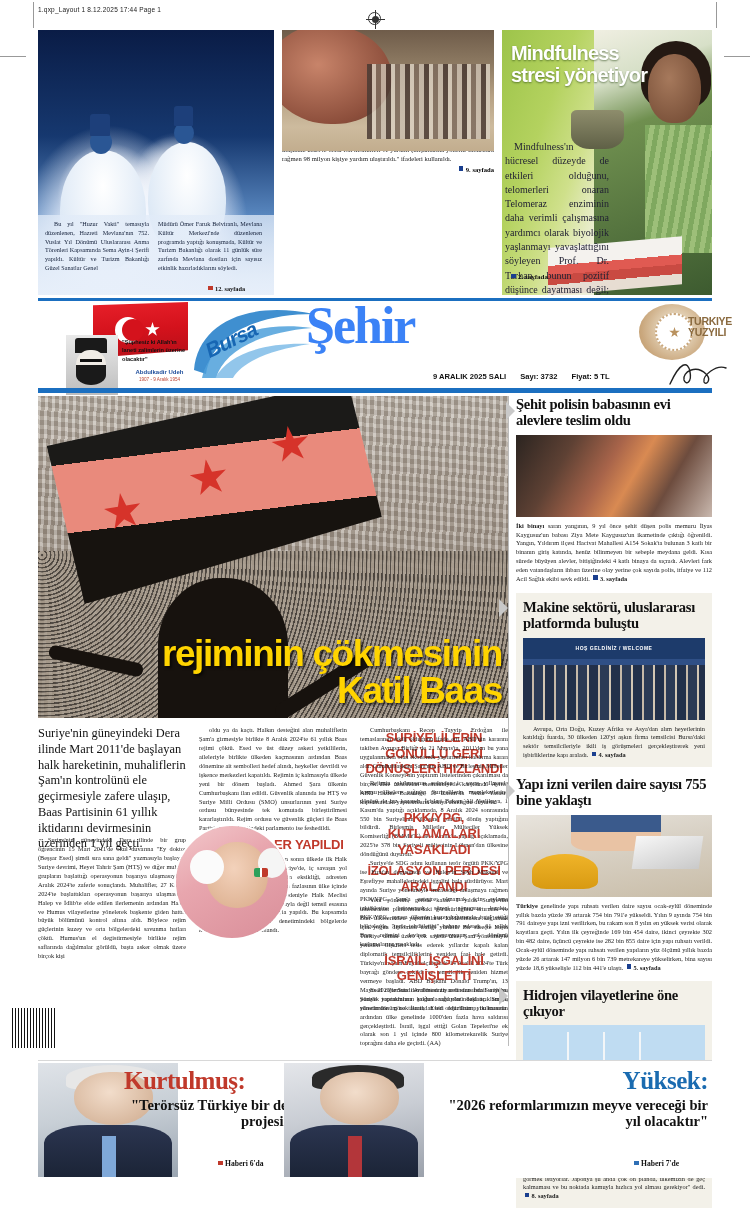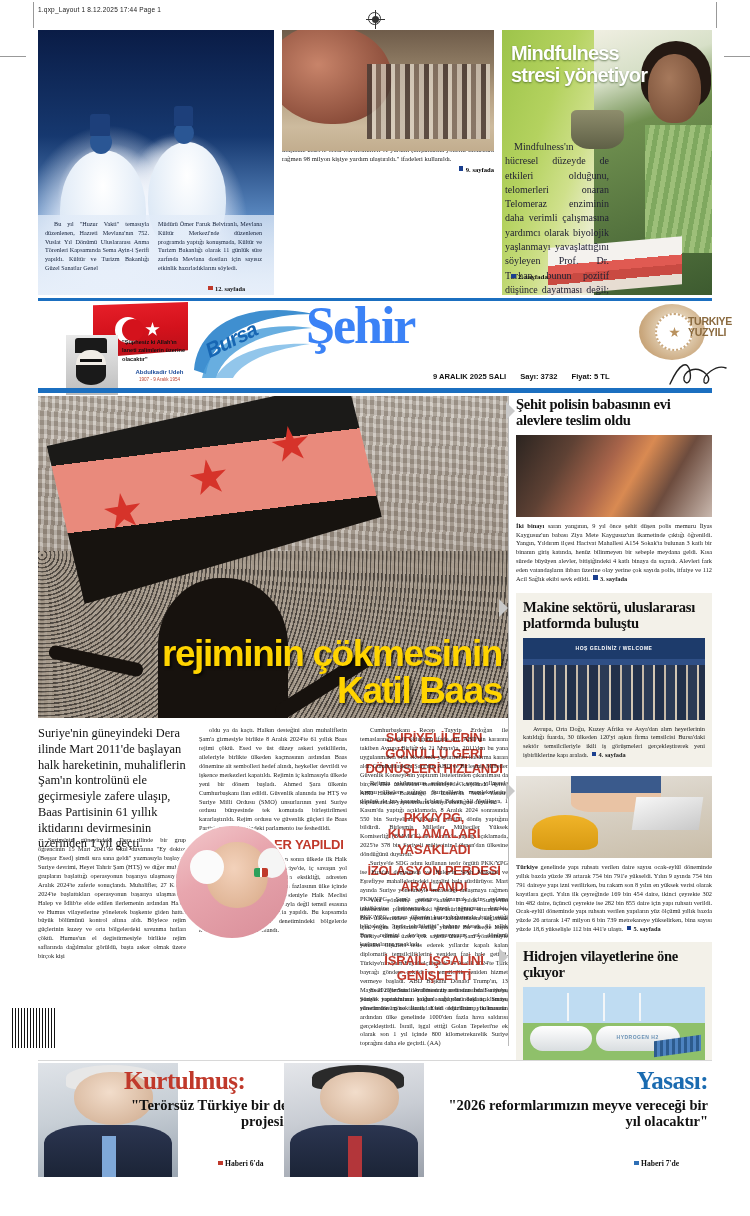--- a/index.html
+++ b/index.html
@@ -356,20 +356,21 @@
       <div class="men"></div>
     </div>
     <div class="r-body" style="text-indent:10px;">
       <span>Avrupa, Orta Doğu, Kuzey Afrika ve Asya'dan alım heyetlerinin katıldığı fuarda, 30 ülkeden 120'yi aşkın firma temsilcisi Bursa'daki sektör temsilcileriyle ikili iş görüşmeleri gerçekleştirerek yeni işbirliklerine kapı araladı.</span>
       <span style="white-space:nowrap;">&nbsp;<span class="sq dark"></span><b>4. sayfada</b></span>
     </div>
   </div>
 
   <div style="position:relative;margin-top:9px;">
     <div class="arrow" style="top:6px;"></div>
+    <div class="r-title">Yapı izni verilen daire sayısı 755 bine yaklaştı</div>
     <div class="r-photo p-constr">
       <div class="arms"></div>
         <div class="helm"></div>
         <div class="lap"></div>
     </div>
     <div class="r-body">
       <b>Türkiye</b><span> genelinde yapı ruhsatı verilen daire sayısı ocak-eylül döneminde yıllık bazda yüzde 39 artarak 754 bin 791'e yükseldi. Yılın 9 ayında 754 bin 791 daireye yapı izni verilirken, bu rakam son 8 yılın en yüksek verisi olarak kayıtlara geçti. Yılın ilk çeyreğinde 169 bin 454 daire, ikinci çeyrekte 302 bin 482 daire, üçüncü çeyrekte ise 282 bin 855 daire için yapı ruhsatı verildi. Ocak-eylül döneminde yapı ruhsatı verilen yapıların yüz ölçümü yıllık bazda yüzde 26 artarak 147 milyon 6 bin 739 metrekareye yükselirken, bina sayısı yüzde 18,6 yükselişle 112 bin 441'e ulaştı.</span>
       <span style="white-space:nowrap;">&nbsp;<span class="sq dark"></span><b>5. sayfada</b></span>
     </div>
   </div>
@@ -407,18 +408,18 @@
   <div class="bref" style="left:180px;top:98px;">
     <span class="sq"></span><span>Haberi 6'da</span>
   </div>
 
   <div class="bphoto bp2">
     <div class="bp-hair" style="background:#2a2a2a;"></div>
       <div class="bp-face"></div>
       <div class="bp-suit"></div>
       <div class="bp-tie red"></div>
   </div>
-  <div class="bname" style="left:398px;top:6px;color:#1a6bb0;width:272px;text-align:right;">Yasası:</div>
+  <div class="bname" style="left:398px;top:6px;color:#1a6bb0;width:272px;text-align:right;">Yüksek:</div>
   <div class="bquote" style="left:398px;top:36px;width:272px;text-align:right;">"2026 reformlarımızın meyve vereceği bir yıl olacaktır"</div>
   <div class="bref" style="left:596px;top:98px;">
     <span class="sq blue"></span><span>Haberi 7'de</span>
   </div>
 </div>
 
 </body></html>

